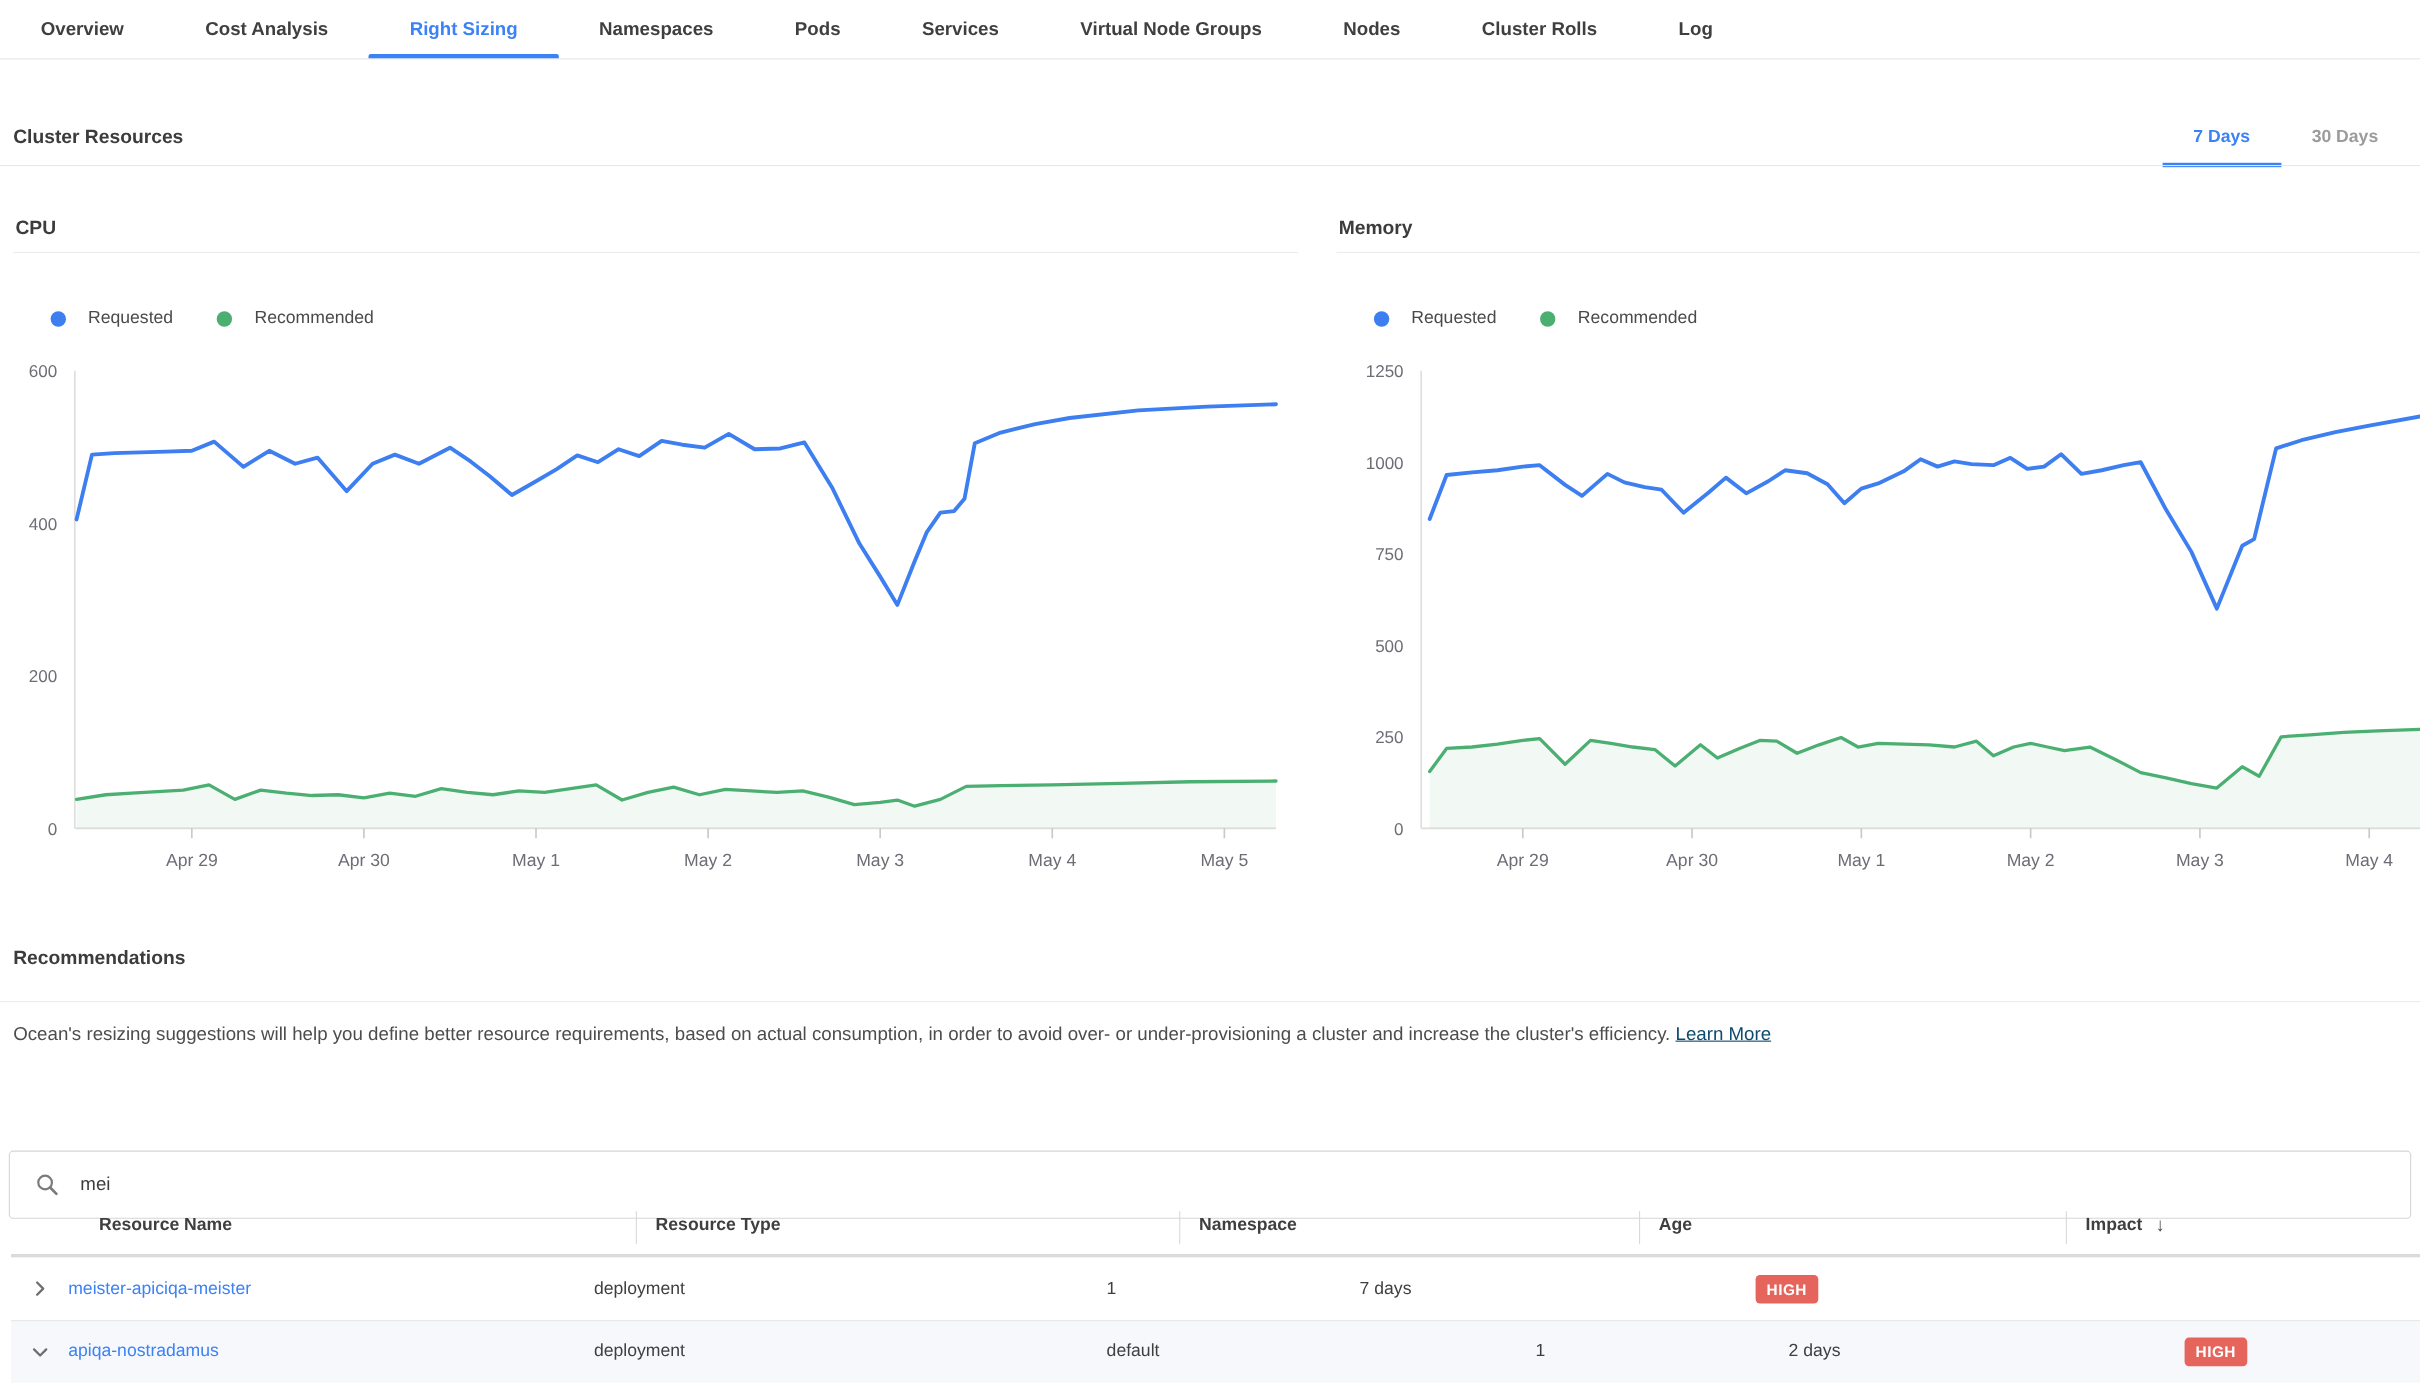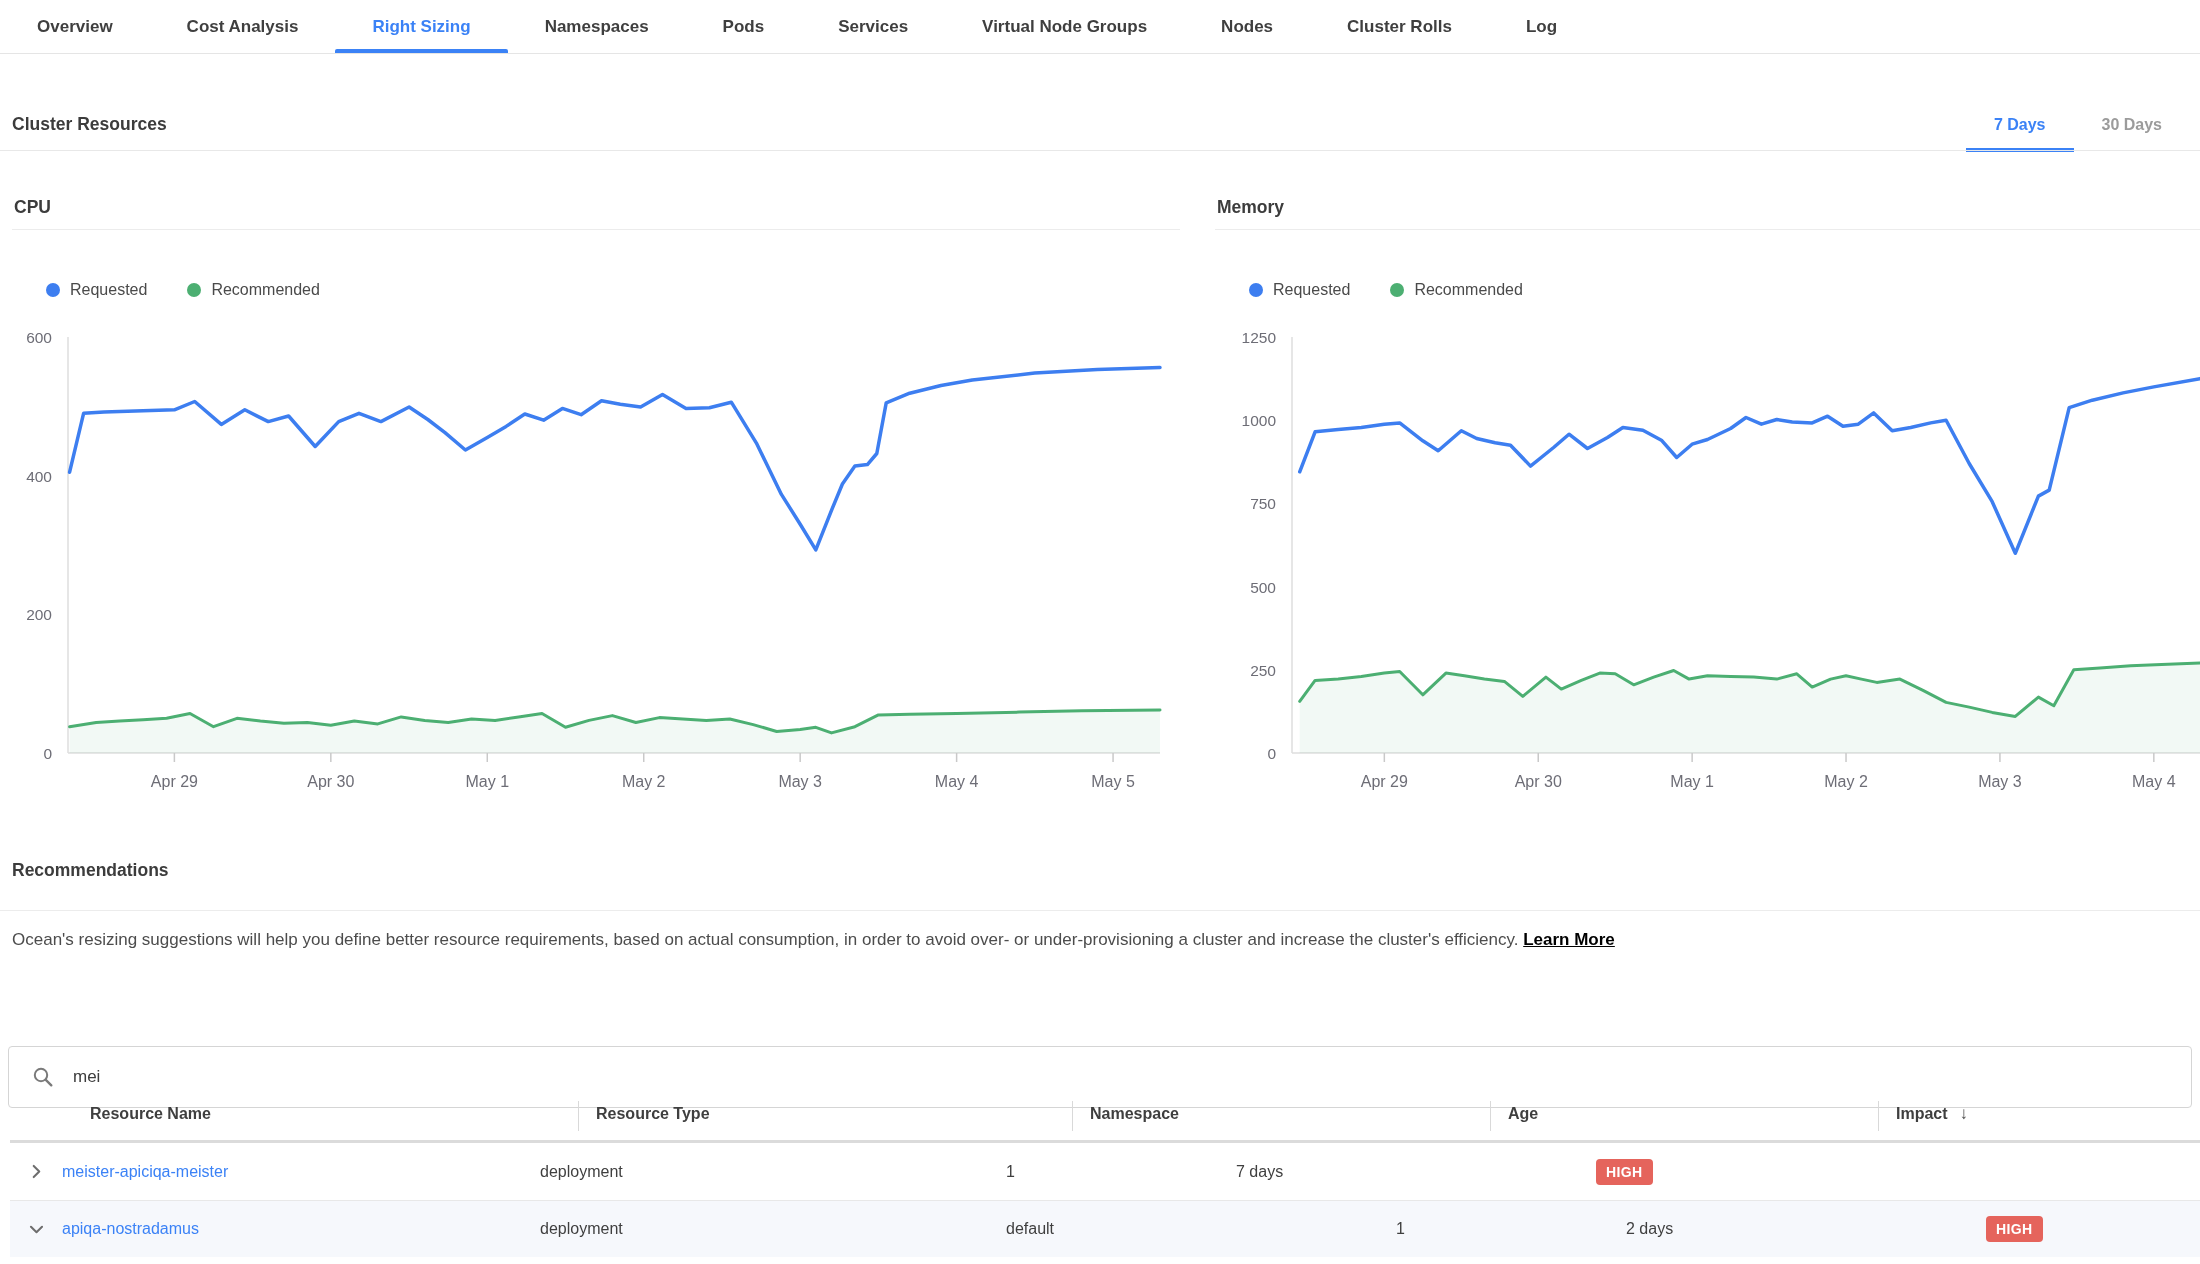--- a/index.html
+++ b/index.html
@@ -24,28 +24,28 @@
     color:#9b9b9b; position:relative; cursor:pointer; }
   .range-item.active { color:#3b82f6; }
   .range-item.active::after { content:""; position:absolute; left:0; right:0; bottom:-1px; height:4px; background:#3b82f6; }
   
   .chart-panel { position:absolute; top:195px; height:605px; }
   #panel-cpu { left:12px; width:1168px; }
   #panel-mem { left:1215px; width:985px; }
   .chart-title { position:absolute; top:2px; left:2px; font-size:17.5px; font-weight:600; color:#3c3c3c; }
   .chart-title-rule { position:absolute; top:34px; left:0; right:0; height:1px; background:#ececec; }
   .chart-legend { position:absolute; top:86px; left:34px; display:flex; gap:40px; align-items:center; }
-  .legend-item { display:flex; align-items:center; gap:10px; font-size:16px; color:#4a4a4a; }
+  .legend-item { display:flex; align-items:center; gap:20px; font-size:16px; color:#4a4a4a; }
   .legend-dot { width:14px; height:14px; border-radius:50%; }
   .chart-svg { position:absolute; top:125px; left:0; }
   
   .rec-title { position:absolute; top:860px; left:12px; font-size:17.5px; font-weight:600; color:#3c3c3c;text-align:right; }
   .rec-rule { position:absolute; top:910px; left:0; right:0; height:1px; background:#ececec; }
   .rec-desc { position:absolute; top:930px; left:12px; right:20px; font-size:17px; color:#4c4c4c; }
-  .learn-more { color:#000000; text-decoration:underline; cursor:pointer;font-weight:bold; }
+  .learn-more { color:#0c4a6e; text-decoration:underline; cursor:pointer; }
   
   .search-box { position:absolute; top:1046px; left:8px; right:8px; height:62px;
     border:1px solid #d5d5d5; border-radius:4px; display:flex; align-items:center;
     padding-left:22px; background:#fff; }
   .search-input { border:none; outline:none; font-size:17px; color:#3c3c3c; margin-left:16px;
     flex:1; font-family:inherit; background:transparent; }
   
   .rec-table { position:absolute; top:1088px; left:10px; right:0; }
   .t-header { display:flex; height:55px; align-items:center; border-bottom:3px solid #dbdbdb;gap:28px; }
   .t-hcell { display:flex; align-items:center; font-size:16px; font-weight:700; color:#3f3f3f;

